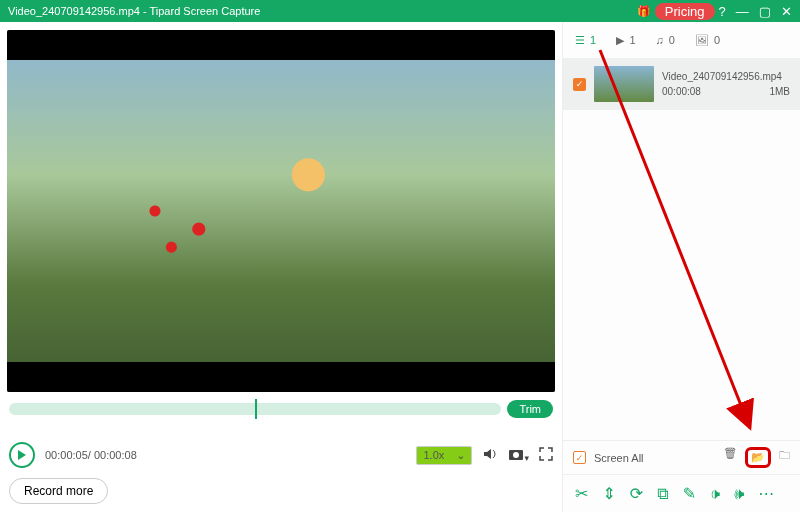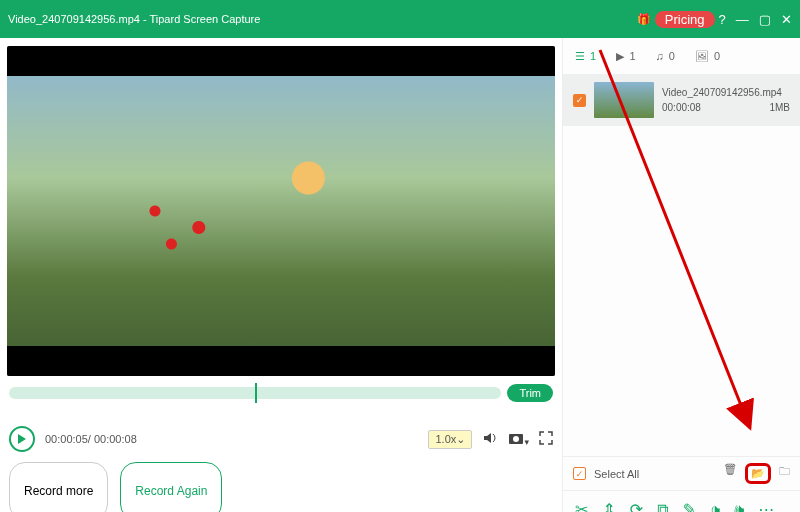--- a/index.html
+++ b/index.html
@@ -1,17 +1,17 @@
 <!DOCTYPE html>
 <html><head>
 <meta charset="utf-8">
 <style>
 * { margin: 0; padding: 0; box-sizing: border-box; font-family: Arial, sans-serif; }
 body { width: 800px; height: 512px; background: #f5f5f5; overflow: hidden; position: relative; }
-.titlebar { height: 38px; background: #15a865; color: #fff; display: flex; align-items: center; padding: 0 8px; font-size: 11px; }
+.titlebar { height: 22px; background: #15a865; color: #fff; display: flex; align-items: center; padding: 0 8px; font-size: 11px; }
 .titlebar .title { flex: 1; }
 .titlebar .pricing { background: #e84646; border-radius: 9px; padding: 1px 10px; font-size: 13px; margin-right: 4px; }
 .titlebar .gift { margin-right: 4px; }
 .titlebar .winbtns { display: flex; gap: 10px; align-items: center; }
 .titlebar .winbtns span { cursor: pointer; font-size: 13px; }
 .main { display: flex; height: 490px; }
 .left { width: 562px; background: #fff; display: flex; flex-direction: column; }
 .preview { flex: 1; margin: 8px 7px 0 7px; background: linear-gradient(180deg,#8bb5d6 0%,#a9c89a 40%,#5a7a3f 70%,#3f5a2f 100%); position: relative; border-radius: 2px; overflow: hidden; }
 .preview::before { content:""; position:absolute; inset:0; background:
  radial-gradient(circle at 35% 55%, #d22 0 6px, transparent 7px),
@@ -22,24 +22,24 @@
 }
 .preview::after { content:""; position:absolute; left:0; right:0; top:0; height:30px; background:#000; }
 .preview .blk { position:absolute; left:0; right:0; bottom:0; height:30px; background:#000; }
 .trimbar { margin: 8px 9px 16px 9px; display: flex; align-items: center; gap: 6px; }
 .track { flex: 1; height: 12px; background: #d4efe2; border-radius: 6px; position: relative; }
 .track::before { content:""; position:absolute; left:50%; top:-4px; width:2px; height:20px; background:#15a865; }
 .trim-btn { background:#15a865; color:#fff; font-size:11px; padding:3px 12px; border-radius:10px; border:none; cursor:pointer; }
 .controls { margin: 8px 9px 0 9px; display: flex; align-items: center; gap: 10px; font-size: 11px; color:#555;justify-content:space-between; }
 .play { width:26px; height:26px; border-radius:50%; border:2px solid #15a865; display:flex; align-items:center; justify-content:center; cursor:pointer; }
 .play svg { fill:#15a865; }
-.speed { border:1px solid #ccc; background:#fef9c3; padding:2px 6px; font-size:11px; display:flex; gap:0; align-items:center; cursor:pointer; border-radius:2px; }
+.speed { border:1px solid #ccc; background:#84cc16; padding:2px 6px; font-size:11px; display:flex; gap:12px; align-items:center; cursor:pointer; border-radius:2px; }
 .icbtn { color:#444; cursor:pointer; }
 .bottombar { margin: 10px 9px 8px 9px; display:flex; gap:12px; align-items:center; }
-.pill { border:1px solid #ccc; background:#fff; padding:21px 14px; border-radius:16px; font-size:12px; cursor:pointer; }
+.pill { border:1px solid #ccc; background:#fff; padding:5px 14px; border-radius:16px; font-size:12px; cursor:pointer; }
 .pill.green { color:#15a865; border-color:#15a865; }
 .right { width: 238px; background:#fdfdfd; border-left:1px solid #eee; display:flex; flex-direction:column; position:relative; }
 .tabs { height:36px; display:flex; align-items:center; gap:20px; padding:0 12px; font-size:11px; color:#666; }
 .tab { display:flex; gap:5px; align-items:center; cursor:pointer; }
 .tab.active { color:#15a865; }
 .item { display:flex; align-items:center; background:#eef0ef; padding:8px 10px; gap:8px; }
 .chk { width:13px; height:13px; background:#f07b2b; border-radius:2px; display:flex; align-items:center; justify-content:center; color:#fff; font-size:9px; }
 .thumb { width:60px; height:36px; background:linear-gradient(180deg,#89b5d2,#638a44); border-radius:1px; }
 .meta { flex:1; font-size:10px; color:#555; display:flex; flex-direction:column; gap:4px; }
 .meta .row2 { display:flex; justify-content:space-between; }
@@ -95,21 +95,20 @@
       <span class="icbtn"><svg width="16" height="14" viewBox="0 0 16 14" fill="#444">
             <rect x="1" y="3" width="14" height="10" rx="1"></rect>
             <circle cx="8" cy="8" r="3" fill="#fff"></circle>
           </svg><span style="font-size:9px">▾</span></span>
       <span class="icbtn"><svg width="14" height="14" viewBox="0 0 14 14" fill="none" stroke="#444" stroke-width="1.5">
             <path d="M1 5V1h4M13 5V1H9M1 9v4h4M13 9v4H9"></path>
           </svg></span>
     </div>
     <div class="bottombar">
       <button class="pill">Record more</button>
-      <button class="pill green">Record Again</button>
     </div>
   </div>
 
   <div class="right">
     <div class="tabs">
       <div class="tab active">
           <span>☰</span>
           <span>1</span>
         </div>
       <div class="tab">
@@ -132,21 +131,21 @@
         <div>Video_240709142956.mp4</div>
         <div class="row2">
             <span>00:00:08</span>
             <span>1MB</span>
           </div>
       </div>
     </div>
     <div style="flex:1"></div>
     <div class="selectall">
       <div class="chk" style="background:#fff;border:1px solid #f07b2b;color:#f07b2b">✓</div>
-      <span>Select All</span>
+      <span>Screen All</span>
       <div class="rightside">
         <span style="color:#666">🗑</span>
         <span class="hlbox" style="color:#333">📂</span>
         <span style="color:#666">🗀</span>
       </div>
     </div>
     <div class="tools">
       <span>✂</span>
       <span>⇕</span>
       <span>⟳</span>

